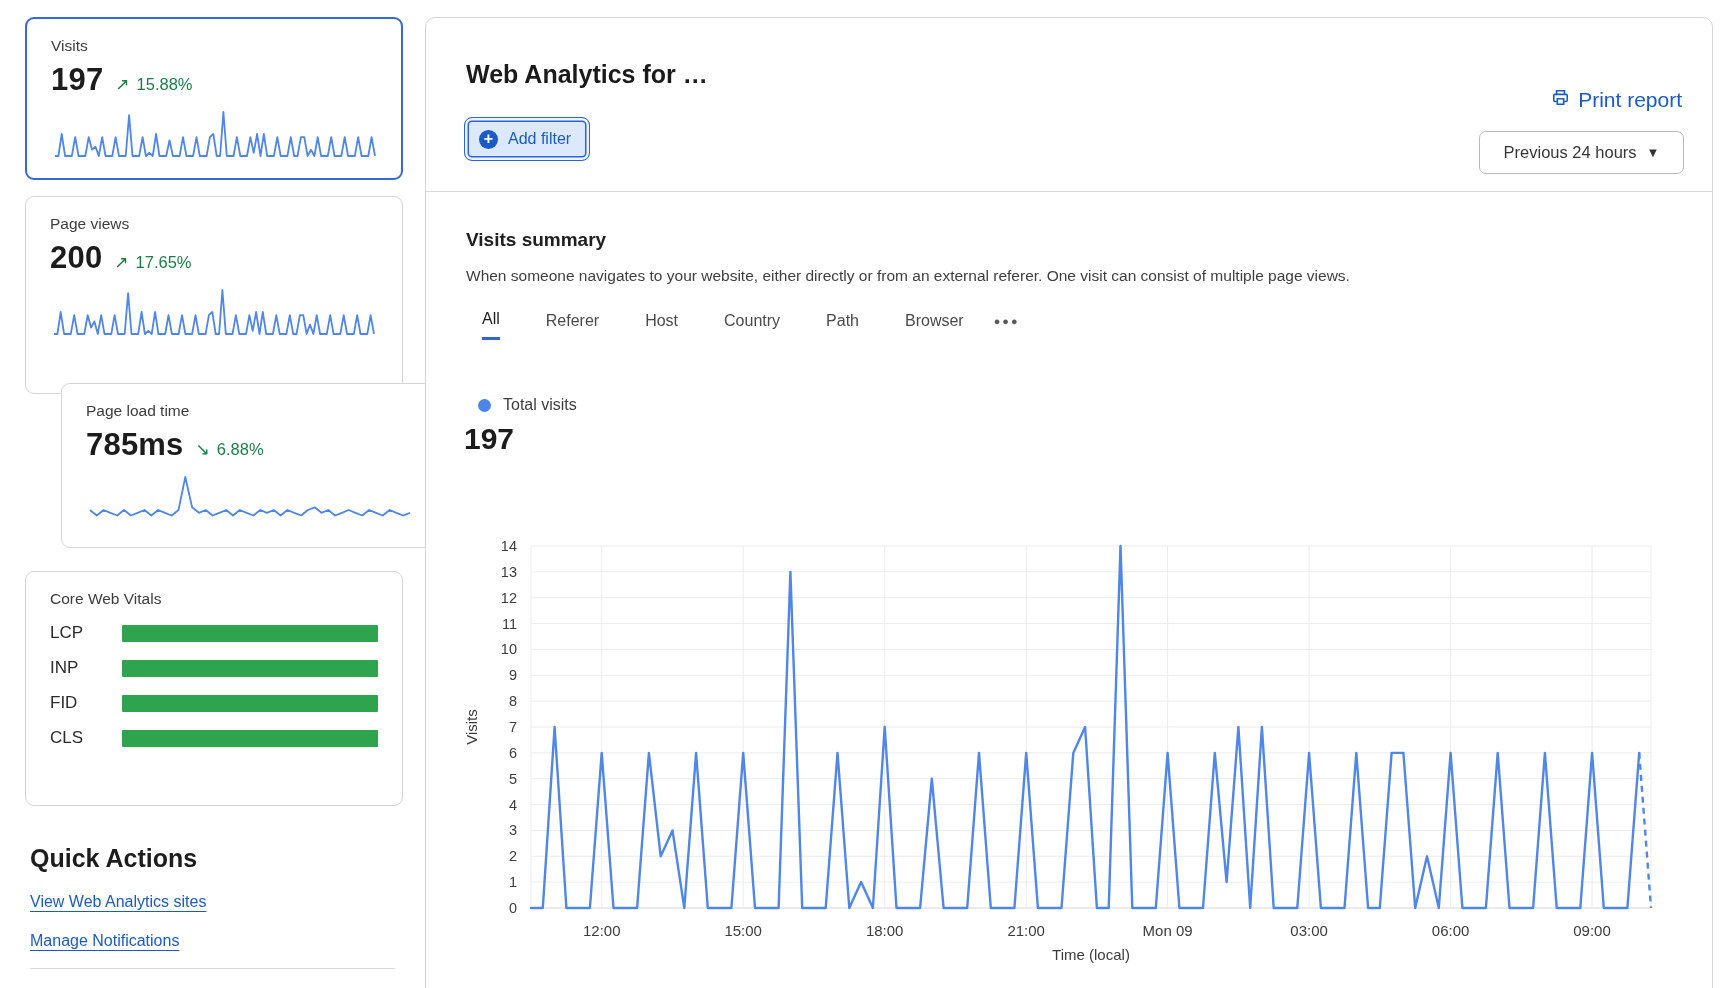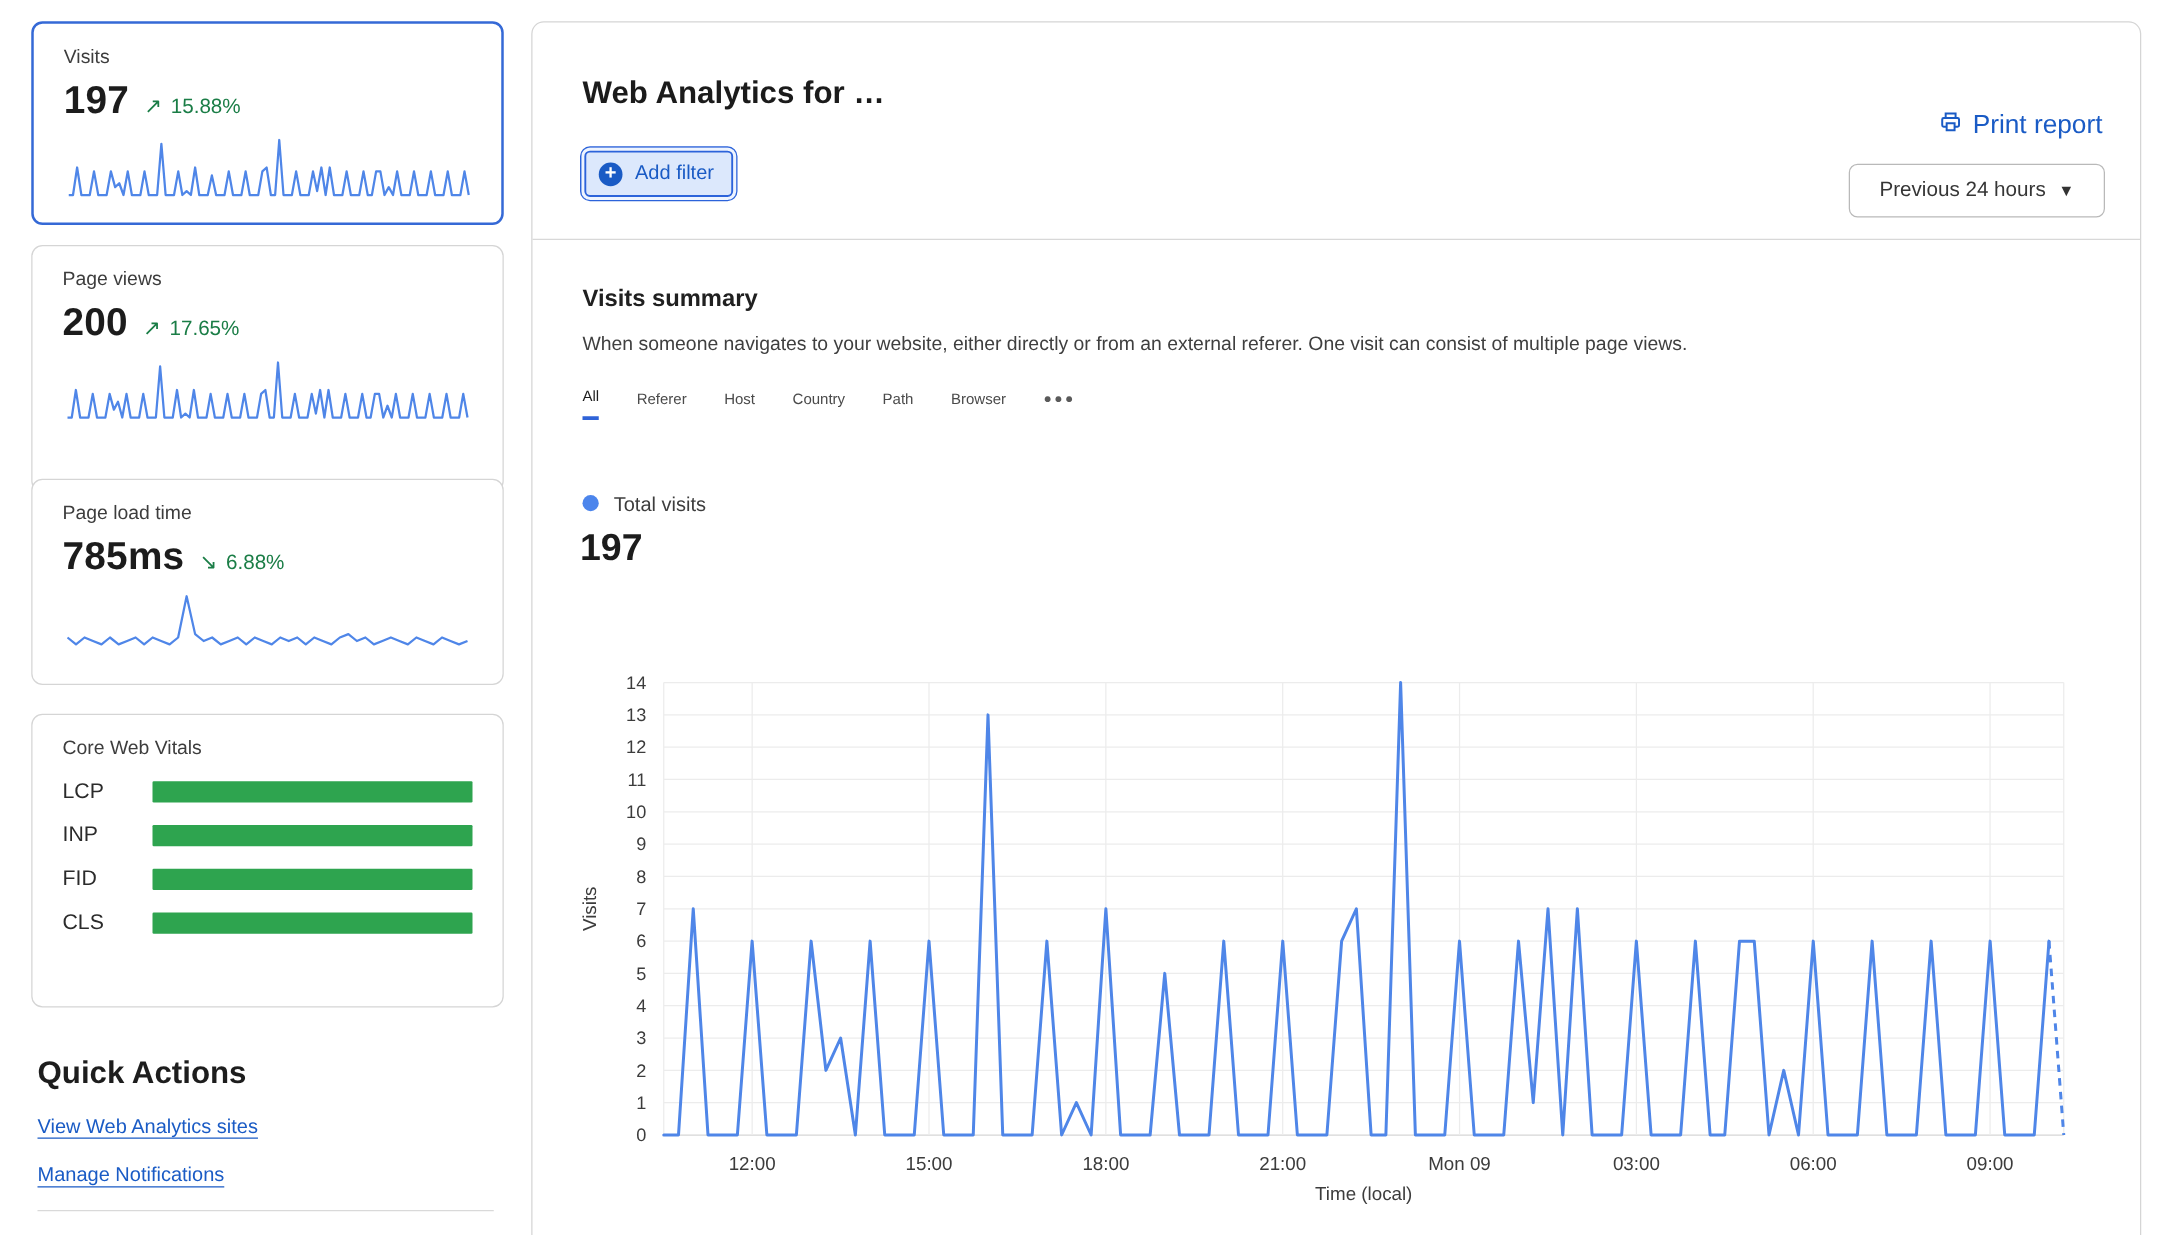--- a/index.html
+++ b/index.html
@@ -43,25 +43,25 @@
                  font-size:16px; line-height:1; font-weight:bold; }
   .range-btn { position:absolute; right:28px; top:113px; width:205px; height:43px; background:#fff;
                border:1px solid #b9b9b9; border-radius:7px; display:flex; align-items:center;
                justify-content:center; gap:10px; font-size:16.5px; color:#363636; cursor:pointer;margin-left:13px; }
   .range-caret { font-size:13px; color:#333; }
   .header-divider { position:absolute; left:0; top:173px; width:100%; height:1px; background:#d8d8d8; }
 
   .section-title { position:absolute; left:40px; top:211px; font-size:19px; font-weight:bold; color:#202020; }
   .section-desc  { position:absolute; left:40px; top:249px; font-size:15.5px; color:#3f3f3f; }
   .tabs { position:absolute; left:40px; top:292px; display:flex; gap:30px; align-items:center; }
-  .tab { font-size:12px; color:#4a4a4a; padding-bottom:9px; cursor:pointer; }
+  .tab { font-size:16px; color:#4a4a4a; padding-bottom:9px; cursor:pointer;margin-left:16px; }
   .tab.active { color:#1d1d1d; border-bottom:3px solid #2f63d8; }
   .tab-more { font-size:11px; color:#5a5a5a; letter-spacing:2px; padding-bottom:9px; cursor:pointer; }
 
-  .legend { position:absolute; left:40px; top:378px; display:flex; align-items:flex-start; gap:12px;
+  .legend { position:absolute; left:52px; top:378px; display:flex; align-items:center; gap:12px;
             font-size:16px; color:#3d3d3d; }
   .legend-dot { width:13px; height:13px; border-radius:50%; background:#4c85ec; }
   .big-total { position:absolute; left:38px; top:404px; font-size:30px; font-weight:bold; color:#1c1c1c; }
 
   .chart-wrap { position:absolute; left:15px; top:518px; }
   svg text { font-family:"Liberation Sans", sans-serif; }
 </style>
 </head>
 <body>
 
@@ -86,21 +86,21 @@
     <span class="trend">
       <span class="arrow">↗</span>
       <span>17.65%</span>
     </span>
   </div>
   <svg class="spark" width="328" height="54" viewBox="0 0 328 54">
       <polyline points="4.0,50.0 7.4,50.0 10.7,28.0 14.1,50.0 17.5,50.0 20.8,50.0 24.2,31.1 27.6,50.0 30.9,50.0 34.3,50.0 37.7,31.1 41.1,43.7 44.4,37.4 47.8,50.0 51.2,31.1 54.5,50.0 57.9,50.0 61.3,50.0 64.6,31.1 68.0,50.0 71.4,50.0 74.7,50.0 78.1,9.1 81.5,50.0 84.8,50.0 88.2,50.0 91.6,28.0 94.9,50.0 98.3,46.9 101.7,50.0 105.1,28.0 108.4,50.0 111.8,50.0 115.2,50.0 118.5,31.1 121.9,50.0 125.3,50.0 128.6,50.0 132.0,31.1 135.4,50.0 138.7,50.0 142.1,50.0 145.5,31.1 148.8,50.0 152.2,50.0 155.6,50.0 158.9,31.1 162.3,28.0 165.7,50.0 169.1,50.0 172.4,6.0 175.8,50.0 179.2,50.0 182.5,50.0 185.9,31.1 189.3,50.0 192.6,50.0 196.0,50.0 199.4,31.1 202.7,46.9 206.1,28.0 209.5,50.0 212.8,28.0 216.2,50.0 219.6,50.0 222.9,50.0 226.3,31.1 229.7,50.0 233.1,50.0 236.4,50.0 239.8,31.1 243.2,50.0 246.5,50.0 249.9,31.1 253.3,31.1 256.6,50.0 260.0,40.6 263.4,50.0 266.7,31.1 270.1,50.0 273.5,50.0 276.8,50.0 280.2,31.1 283.6,50.0 286.9,50.0 290.3,50.0 293.7,31.1 297.1,50.0 300.4,50.0 303.8,50.0 307.2,31.1 310.5,50.0 313.9,50.0 317.3,50.0 320.6,31.1 324.0,50.0" fill="none" stroke="#4f86e8" stroke-width="1.8" stroke-linejoin="round"></polyline>
     </svg>
 </div>
 
-<div class="card" style="top:383px; height:165px;">
+<div class="card" style="top:383px; height:165px;margin-left:36px;">
   <div class="card-label">Page load time</div>
   <div class="card-valrow">
     <span class="card-value">785ms</span>
     <span class="trend">
       <span class="arrow">↘</span>
       <span>6.88%</span>
     </span>
   </div>
   <svg class="spark" width="328" height="54" viewBox="0 0 328 54">
       <polyline points="4.0,39.0 10.8,44.5 17.6,39.0 24.4,41.8 31.2,44.5 38.0,39.0 44.9,44.5 51.7,41.8 58.5,39.0 65.3,44.5 72.1,39.0 78.9,41.8 85.7,44.5 92.5,39.0 99.3,6.0 106.1,36.3 112.9,41.8 119.7,39.0 126.6,44.5 133.4,41.8 140.2,39.0 147.0,44.5 153.8,39.0 160.6,41.8 167.4,44.5 174.2,39.0 181.0,41.8 187.8,39.0 194.6,44.5 201.4,39.0 208.3,41.8 215.1,44.5 221.9,39.0 228.7,36.3 235.5,41.8 242.3,39.0 249.1,44.5 255.9,41.8 262.7,39.0 269.5,41.8 276.3,44.5 283.1,39.0 290.0,41.8 296.8,44.5 303.6,39.0 310.4,41.8 317.2,44.5 324.0,41.8" fill="none" stroke="#4f86e8" stroke-width="1.8" stroke-linejoin="round"></polyline>

